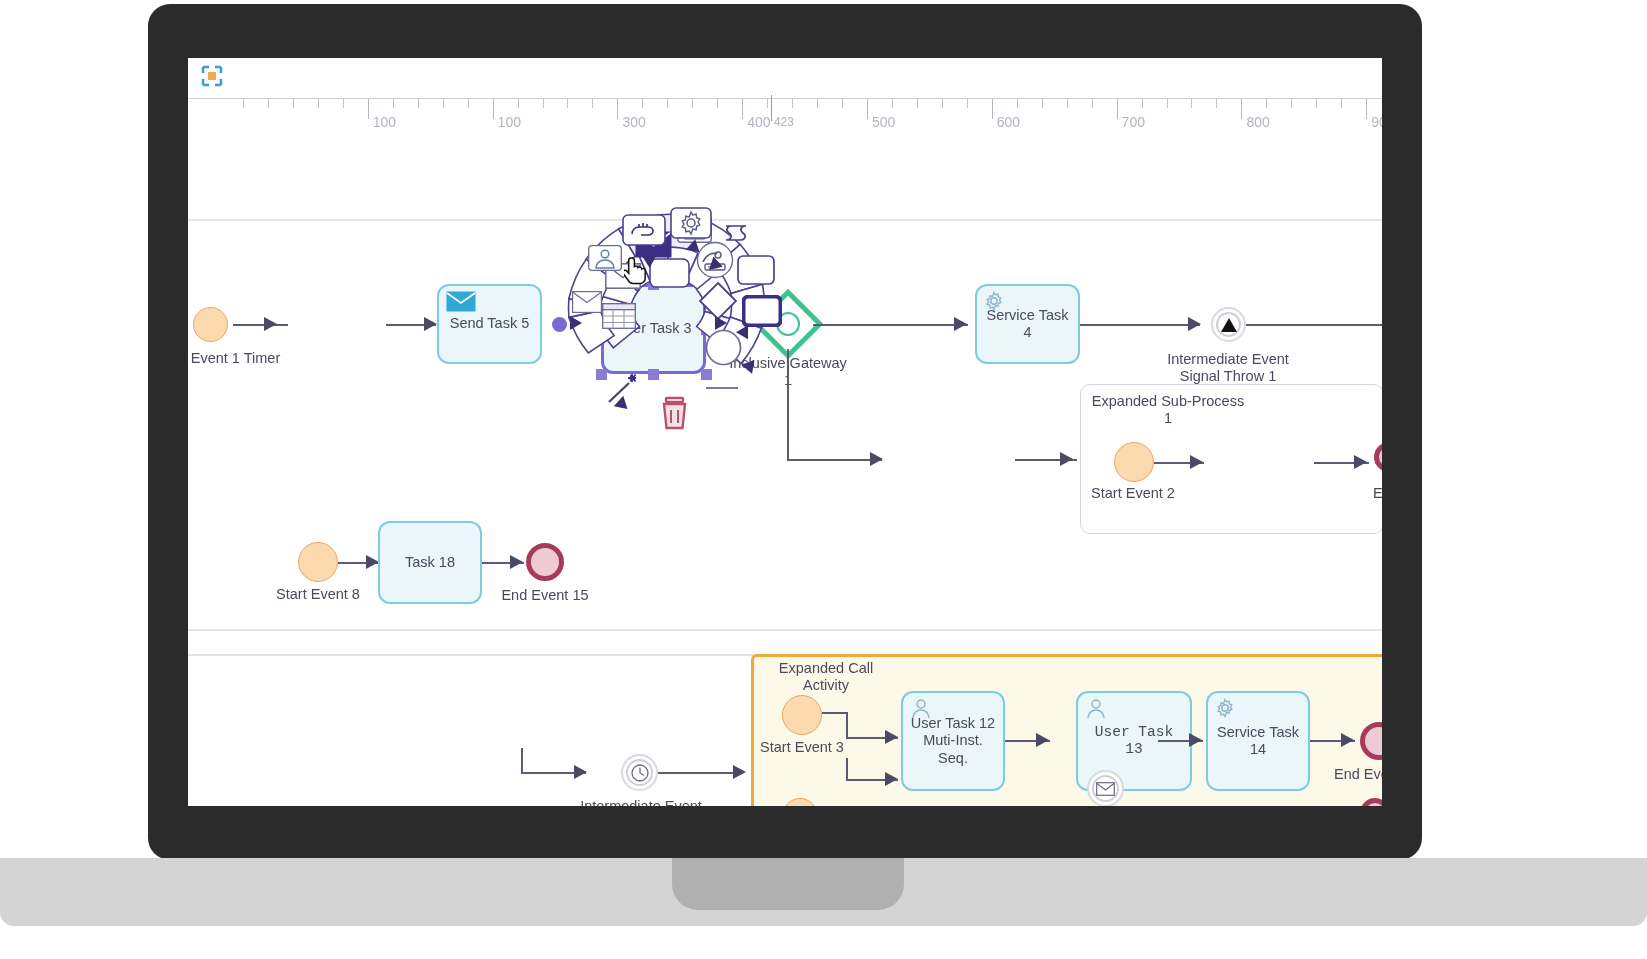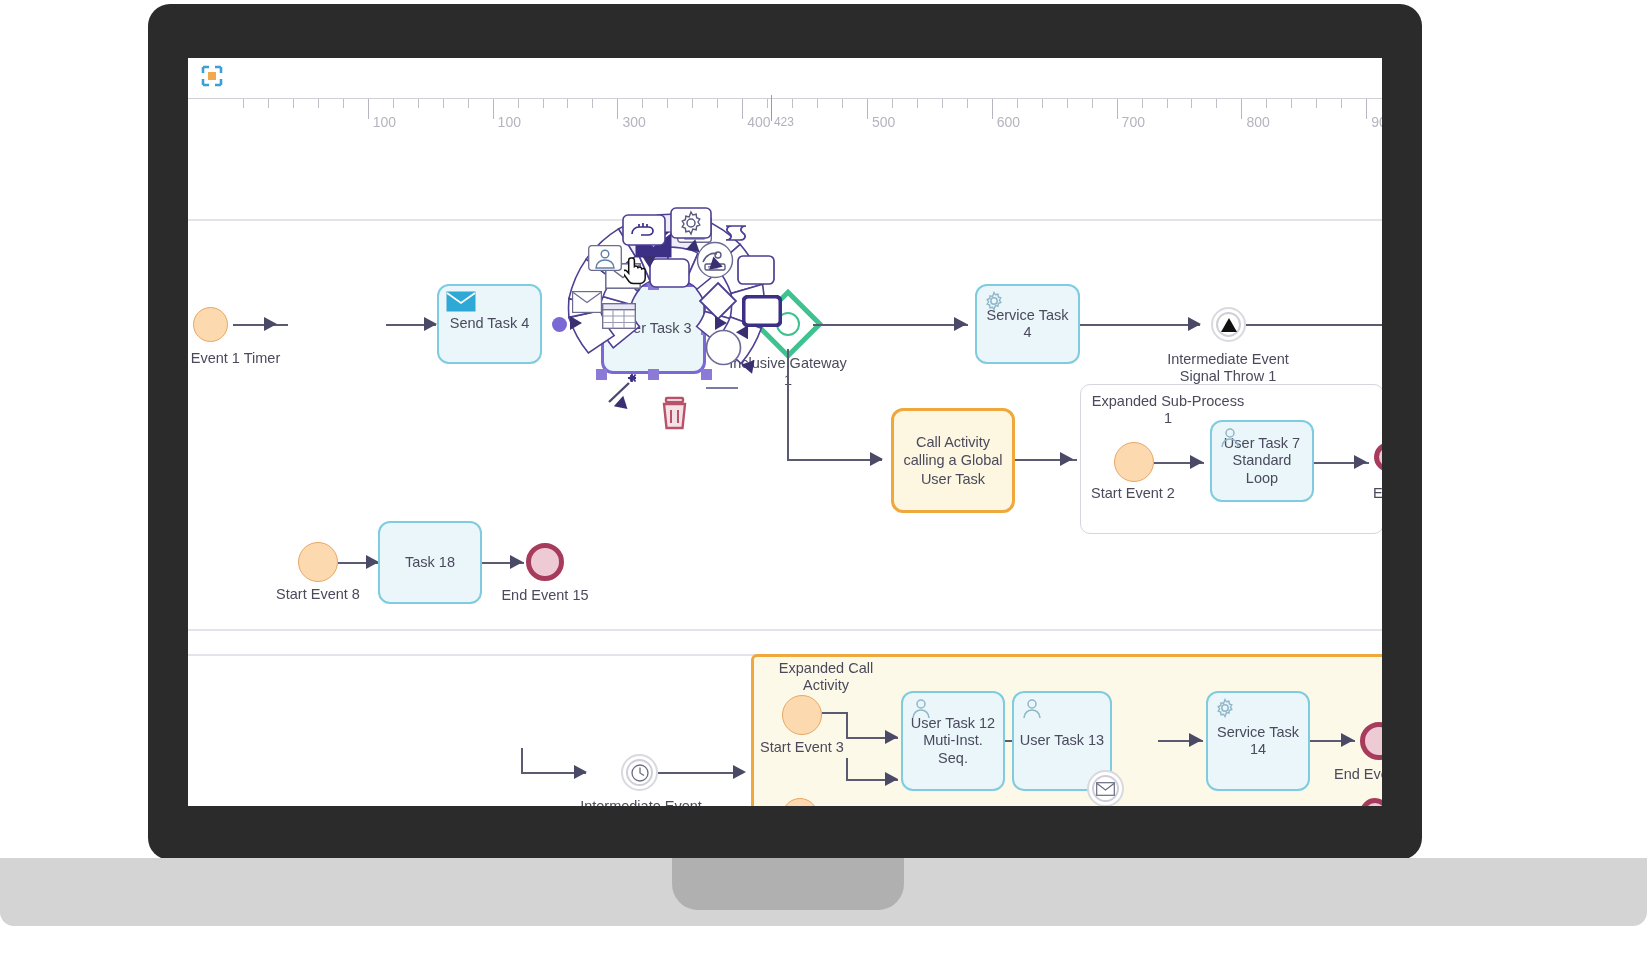--- a/index.html
+++ b/index.html
@@ -159,21 +159,21 @@
       <div class="arrowline" style="left:198px;top:266px;width:50px;"></div>
       <div class="ahead" style="left:236px;top:259px;"></div>
 
       <div class="node task" style="left:249px;top:226px;width:105px;height:80px;">
         <span class="ticon">
           <svg width="30" height="21" viewBox="0 0 30 21">
             <rect x="0.5" y="0.5" width="29" height="20" fill="#2ea8d4"></rect>
             <path d="M1 2l14 10L29 2" stroke="#fff" stroke-width="1.8" fill="none"></path>
           </svg>
         </span>
-        <span>Send Task 4</span>
+        <span>Send Task 5</span>
       </div>
 
       <div class="node task" style="left:413px;top:226px;width:105px;height:90px;border:3px solid #7b68d4;background:#eaf6fa;">
         <span class="ticon">
           <svg width="22" height="22" viewBox="0 0 22 22">
             <circle cx="11" cy="6" r="4" fill="none" stroke="#8fb7c9" stroke-width="1.5"></circle>
             <path d="M3 20c0-5 4-8 8-8s8 3 8 8" fill="none" stroke="#8fb7c9" stroke-width="1.5"></path>
           </svg>
         </span>
         <span>User Task 3</span>
@@ -218,45 +218,30 @@
           </svg>
       </div>
       <div class="arrowline" style="left:1058px;top:266px;width:136px;"></div>
       <div class="label" style="left:965px;top:293px;width:150px;">Intermediate Event
 Signal Throw 1</div>
 
       <div class="arrowvline" style="left:599px;top:291px;height:110px;"></div>
       <div class="arrowline" style="left:599px;top:401px;width:95px;"></div>
       <div class="ahead" style="left:682px;top:394px;"></div>
 
-      <div class="node callact" style="left:703px;top:350px;width:124px;height:105px;">
-        <span>Call Activity
-calling a Global
-User Task</span>
-      </div>
       <div class="arrowline" style="left:827px;top:401px;width:62px;"></div>
       <div class="ahead" style="left:872px;top:394px;"></div>
 
       <div class="subproc" style="left:892px;top:326px;width:302px;height:148px;"></div>
       <div class="label" style="left:900px;top:335px;width:160px;">Expanded Sub-Process
 1</div>
       <div class="node startev" style="left:926px;top:384px;width:40px;height:40px;"></div>
       <div class="label" style="left:895px;top:427px;width:100px;">Start Event 2</div>
       <div class="arrowline" style="left:966px;top:404px;width:50px;"></div>
       <div class="ahead" style="left:1002px;top:397px;"></div>
-      <div class="node task" style="left:1022px;top:362px;width:104px;height:82px;">
-        <span class="ticon">
-          <svg width="22" height="22" viewBox="0 0 22 22">
-            <circle cx="11" cy="6" r="4" fill="none" stroke="#8fb7c9" stroke-width="1.5"></circle>
-            <path d="M3 20c0-5 4-8 8-8s8 3 8 8" fill="none" stroke="#8fb7c9" stroke-width="1.5"></path>
-          </svg>
-        </span>
-        <span>User Task 7
-Standard Loop</span>
-      </div>
       <div class="arrowline" style="left:1126px;top:404px;width:55px;"></div>
       <div class="ahead" style="left:1166px;top:397px;"></div>
       <div class="node endev" style="left:1186px;top:384px;width:30px;height:30px;"></div>
       <div class="label" style="left:1168px;top:427px;width:60px;">End</div>
 
       <div class="node startev" style="left:110px;top:484px;width:40px;height:40px;"></div>
       <div class="label" style="left:80px;top:528px;width:100px;">Start Event 8</div>
       <div class="arrowline" style="left:150px;top:504px;width:42px;"></div>
       <div class="ahead" style="left:178px;top:497px;"></div>
       <div class="node task" style="left:190px;top:463px;width:104px;height:83px;">
@@ -301,21 +286,21 @@
             <circle cx="11" cy="6" r="4" fill="none" stroke="#8fb7c9" stroke-width="1.5"></circle>
             <path d="M3 20c0-5 4-8 8-8s8 3 8 8" fill="none" stroke="#8fb7c9" stroke-width="1.5"></path>
           </svg>
         </span>
         <span>User Task 12
 Muti-Inst. Seq.</span>
       </div>
       <div class="arrowline" style="left:817px;top:682px;width:45px;"></div>
       <div class="ahead" style="left:848px;top:675px;"></div>
 
-      <div class="node task" style="left:824px;top:633px;width:100px;height:100px;">
+      <div class="node task" style="left:888px;top:633px;width:116px;height:100px;font-family:Liberation Mono, monospace;">
         <span class="ticon">
           <svg width="22" height="22" viewBox="0 0 22 22">
             <circle cx="11" cy="6" r="4" fill="none" stroke="#8fb7c9" stroke-width="1.5"></circle>
             <path d="M3 20c0-5 4-8 8-8s8 3 8 8" fill="none" stroke="#8fb7c9" stroke-width="1.5"></path>
           </svg>
         </span>
         <span>User Task 13</span>
       </div>
       <div class="node intev" style="left:899px;top:712px;width:37px;height:37px;">
         <div class="inner"></div>

